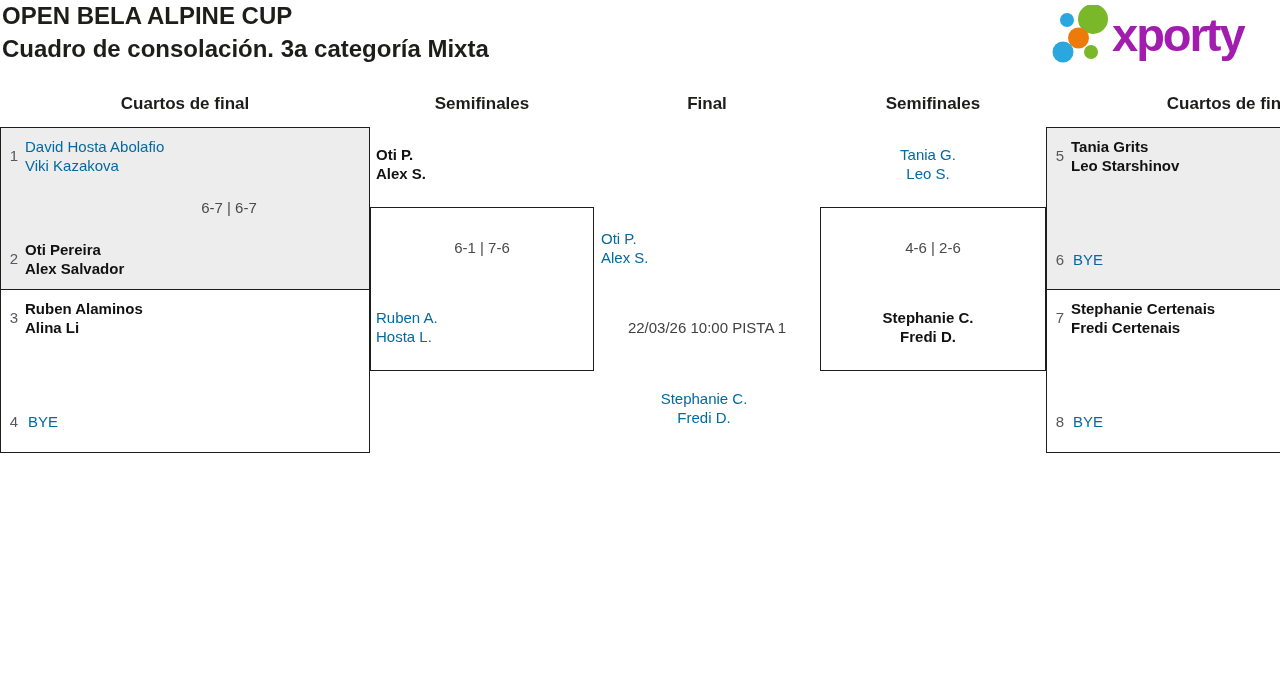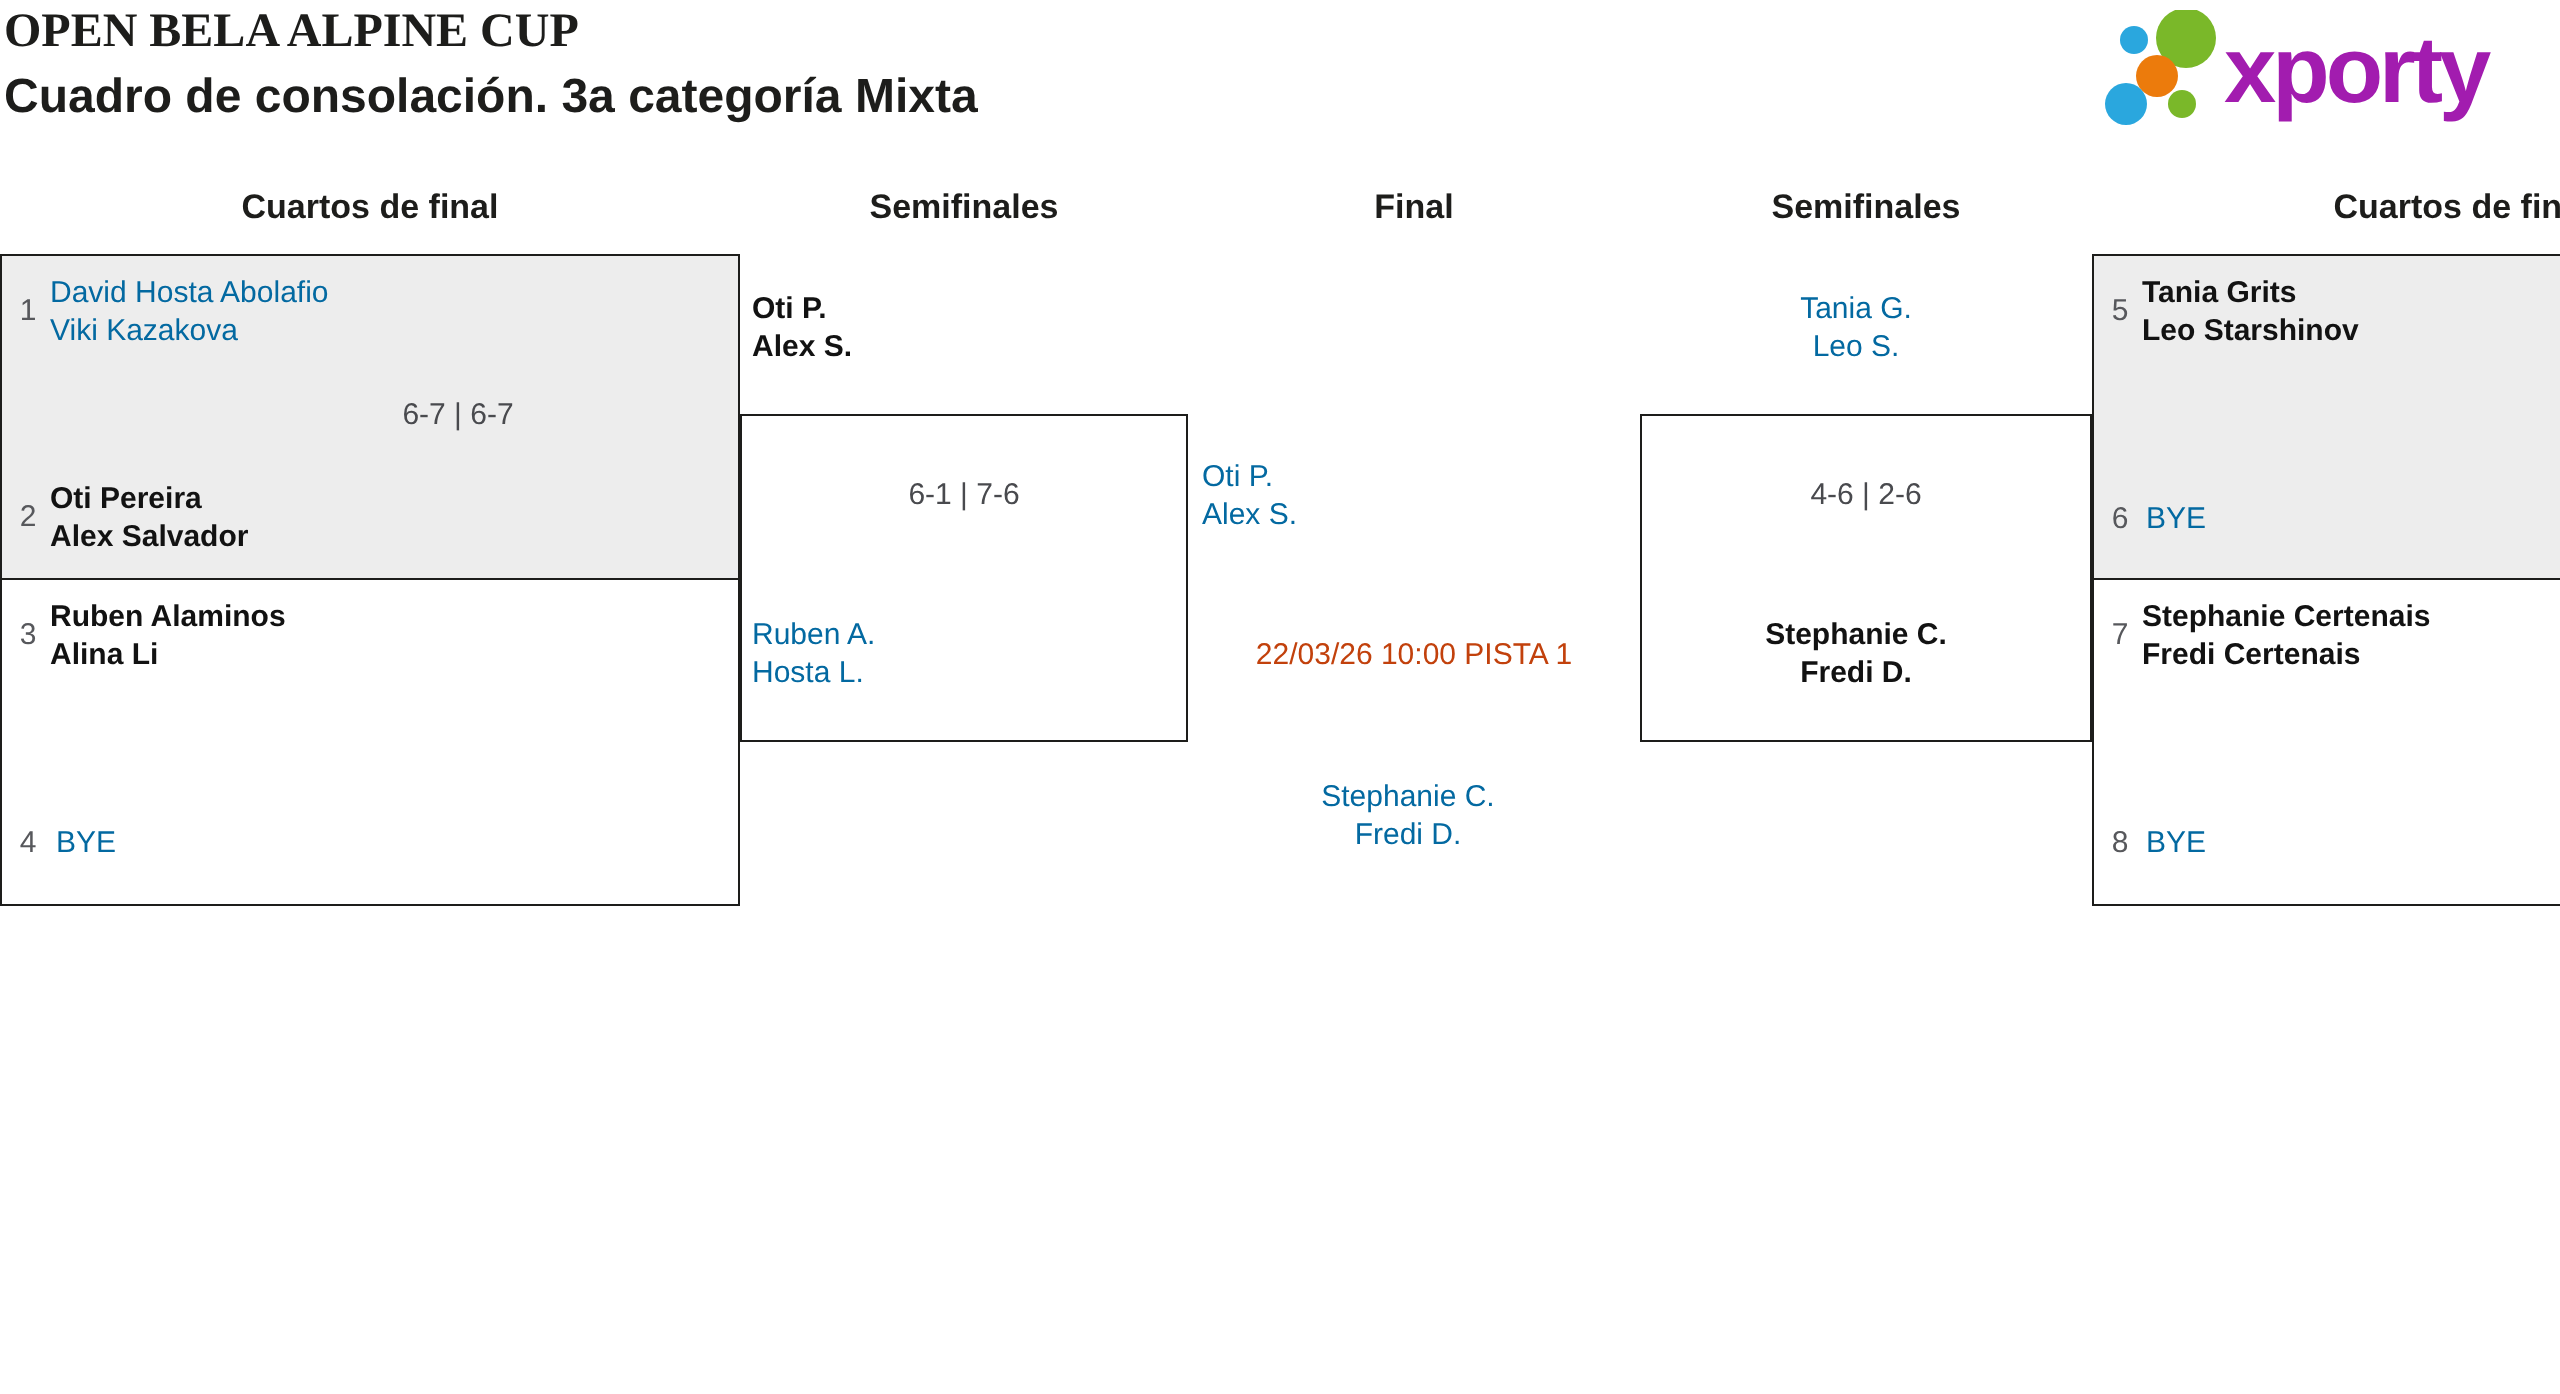--- a/index.html
+++ b/index.html
@@ -9,30 +9,30 @@
   }
   .abs{position:absolute;}
   .title{font-size:24px;line-height:32px;font-weight:700;color:#1d1d1b;white-space:nowrap;}
   .round-header{top:93px;font-size:17px;line-height:22px;font-weight:700;color:#1d1d1b;text-align:center;white-space:nowrap;}
   .box{position:absolute;box-sizing:border-box;border:1px solid #1d1d1b;background:#fff;}
   .box.shaded{background:#ededed;}
   .seed{font-size:15px;line-height:19px;color:#57585c;width:16px;text-align:center;}
   .team{font-size:15px;line-height:19px;color:#0369a1;white-space:nowrap;}
   .team.winner{color:#121212;font-weight:700;}
   .score{font-size:15px;line-height:19px;color:#494a4e;text-align:center;white-space:nowrap;}
-  .schedule{font-size:15px;line-height:19px;color:#c2410c;text-align:center;white-space:nowrap;}
+  .schedule{font-size:15px;line-height:19px;color:#404040;text-align:center;white-space:nowrap;}
   .ta-r{text-align:center;}
   .logo-text{font-size:47px;line-height:56px;font-weight:700;letter-spacing:-2px;color:#a21caf;white-space:nowrap;}
 </style>
 </head>
 <body>
 
 <div class="page">
 
-  <div class="abs title" style="left:2px;top:0;font-family:Liberation Serif, serif;">OPEN BELA ALPINE CUP</div>
+  <div class="abs title" style="left:2px;top:0;">OPEN BELA ALPINE CUP</div>
   <div class="abs title" style="left:2px;top:33px;">Cuadro de consolación. 3a categoría Mixta</div>
 
   <div class="abs" style="left:1048px;top:5px;width:232px;height:60px;">
     <svg class="abs" style="left:0;top:0;" width="62" height="60" viewBox="0 0 62 60">
       <circle cx="19" cy="15" r="7" fill="#2aa7de"></circle>
       <circle cx="45" cy="14" r="15" fill="#7ab829"></circle>
       <circle cx="30.5" cy="33" r="10.5" fill="#ec7b0c"></circle>
       <circle cx="15" cy="47" r="10.5" fill="#2aa7de"></circle>
       <circle cx="43" cy="47" r="7" fill="#7ab829"></circle>
     </svg>

